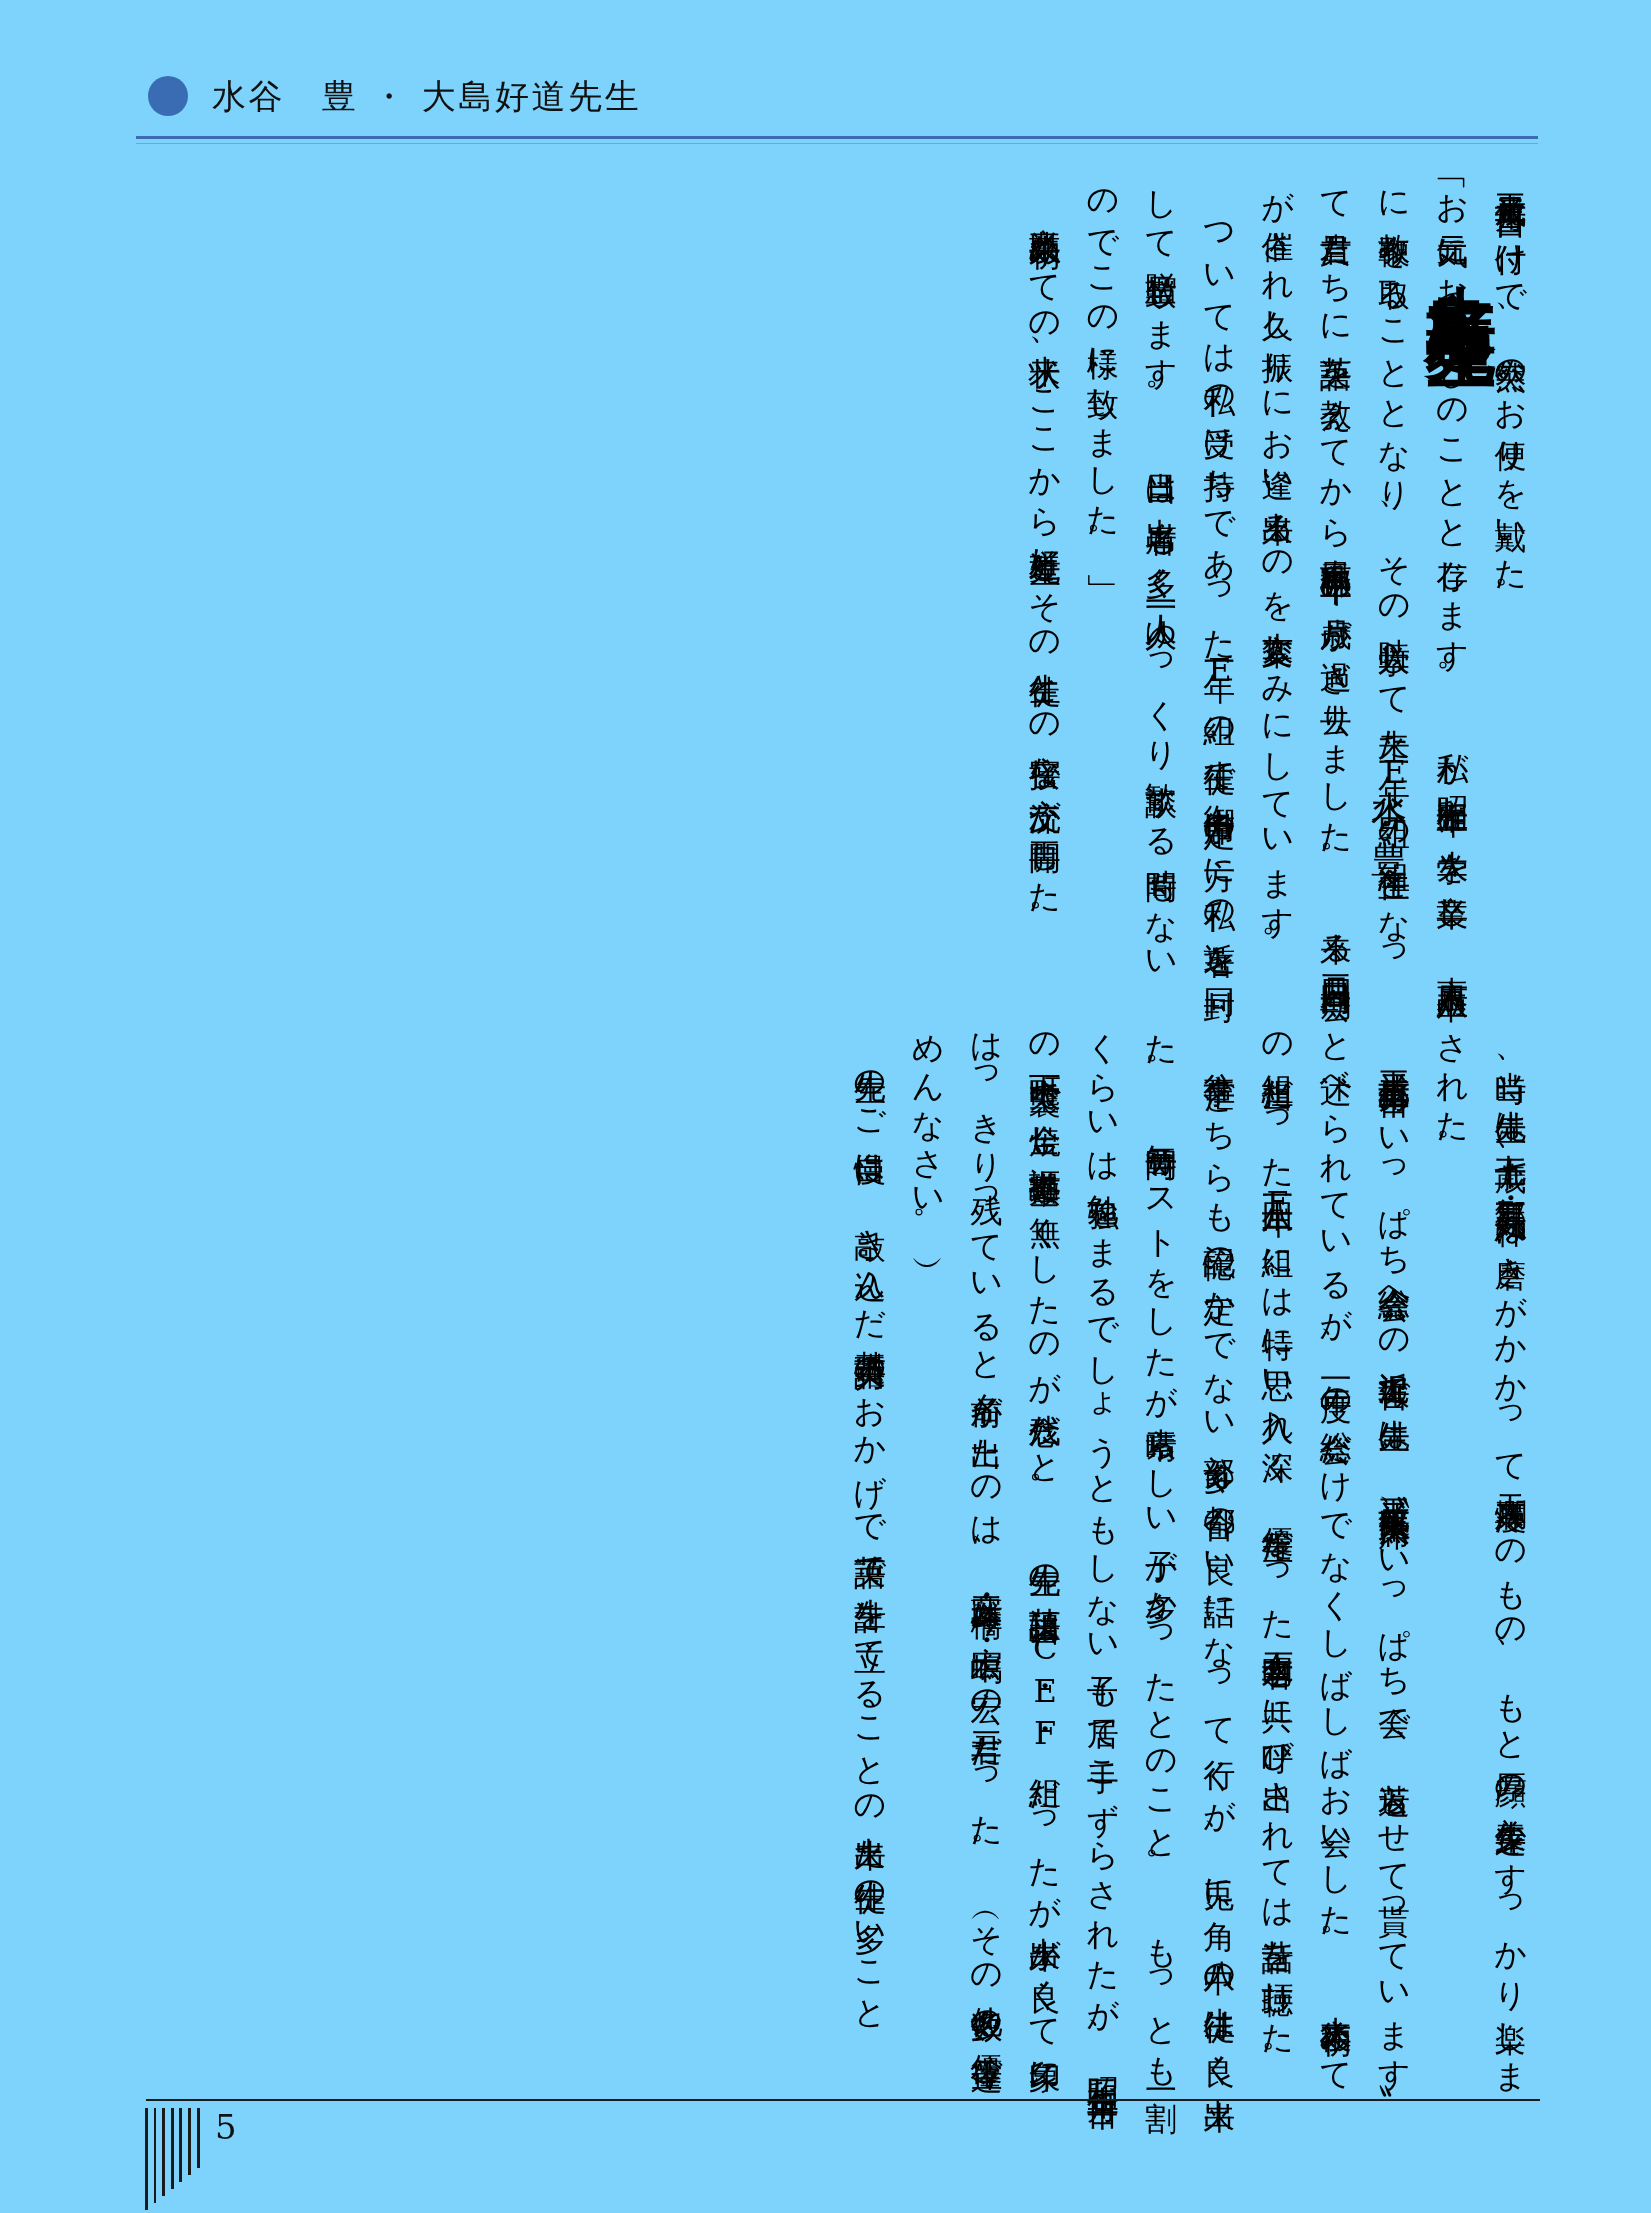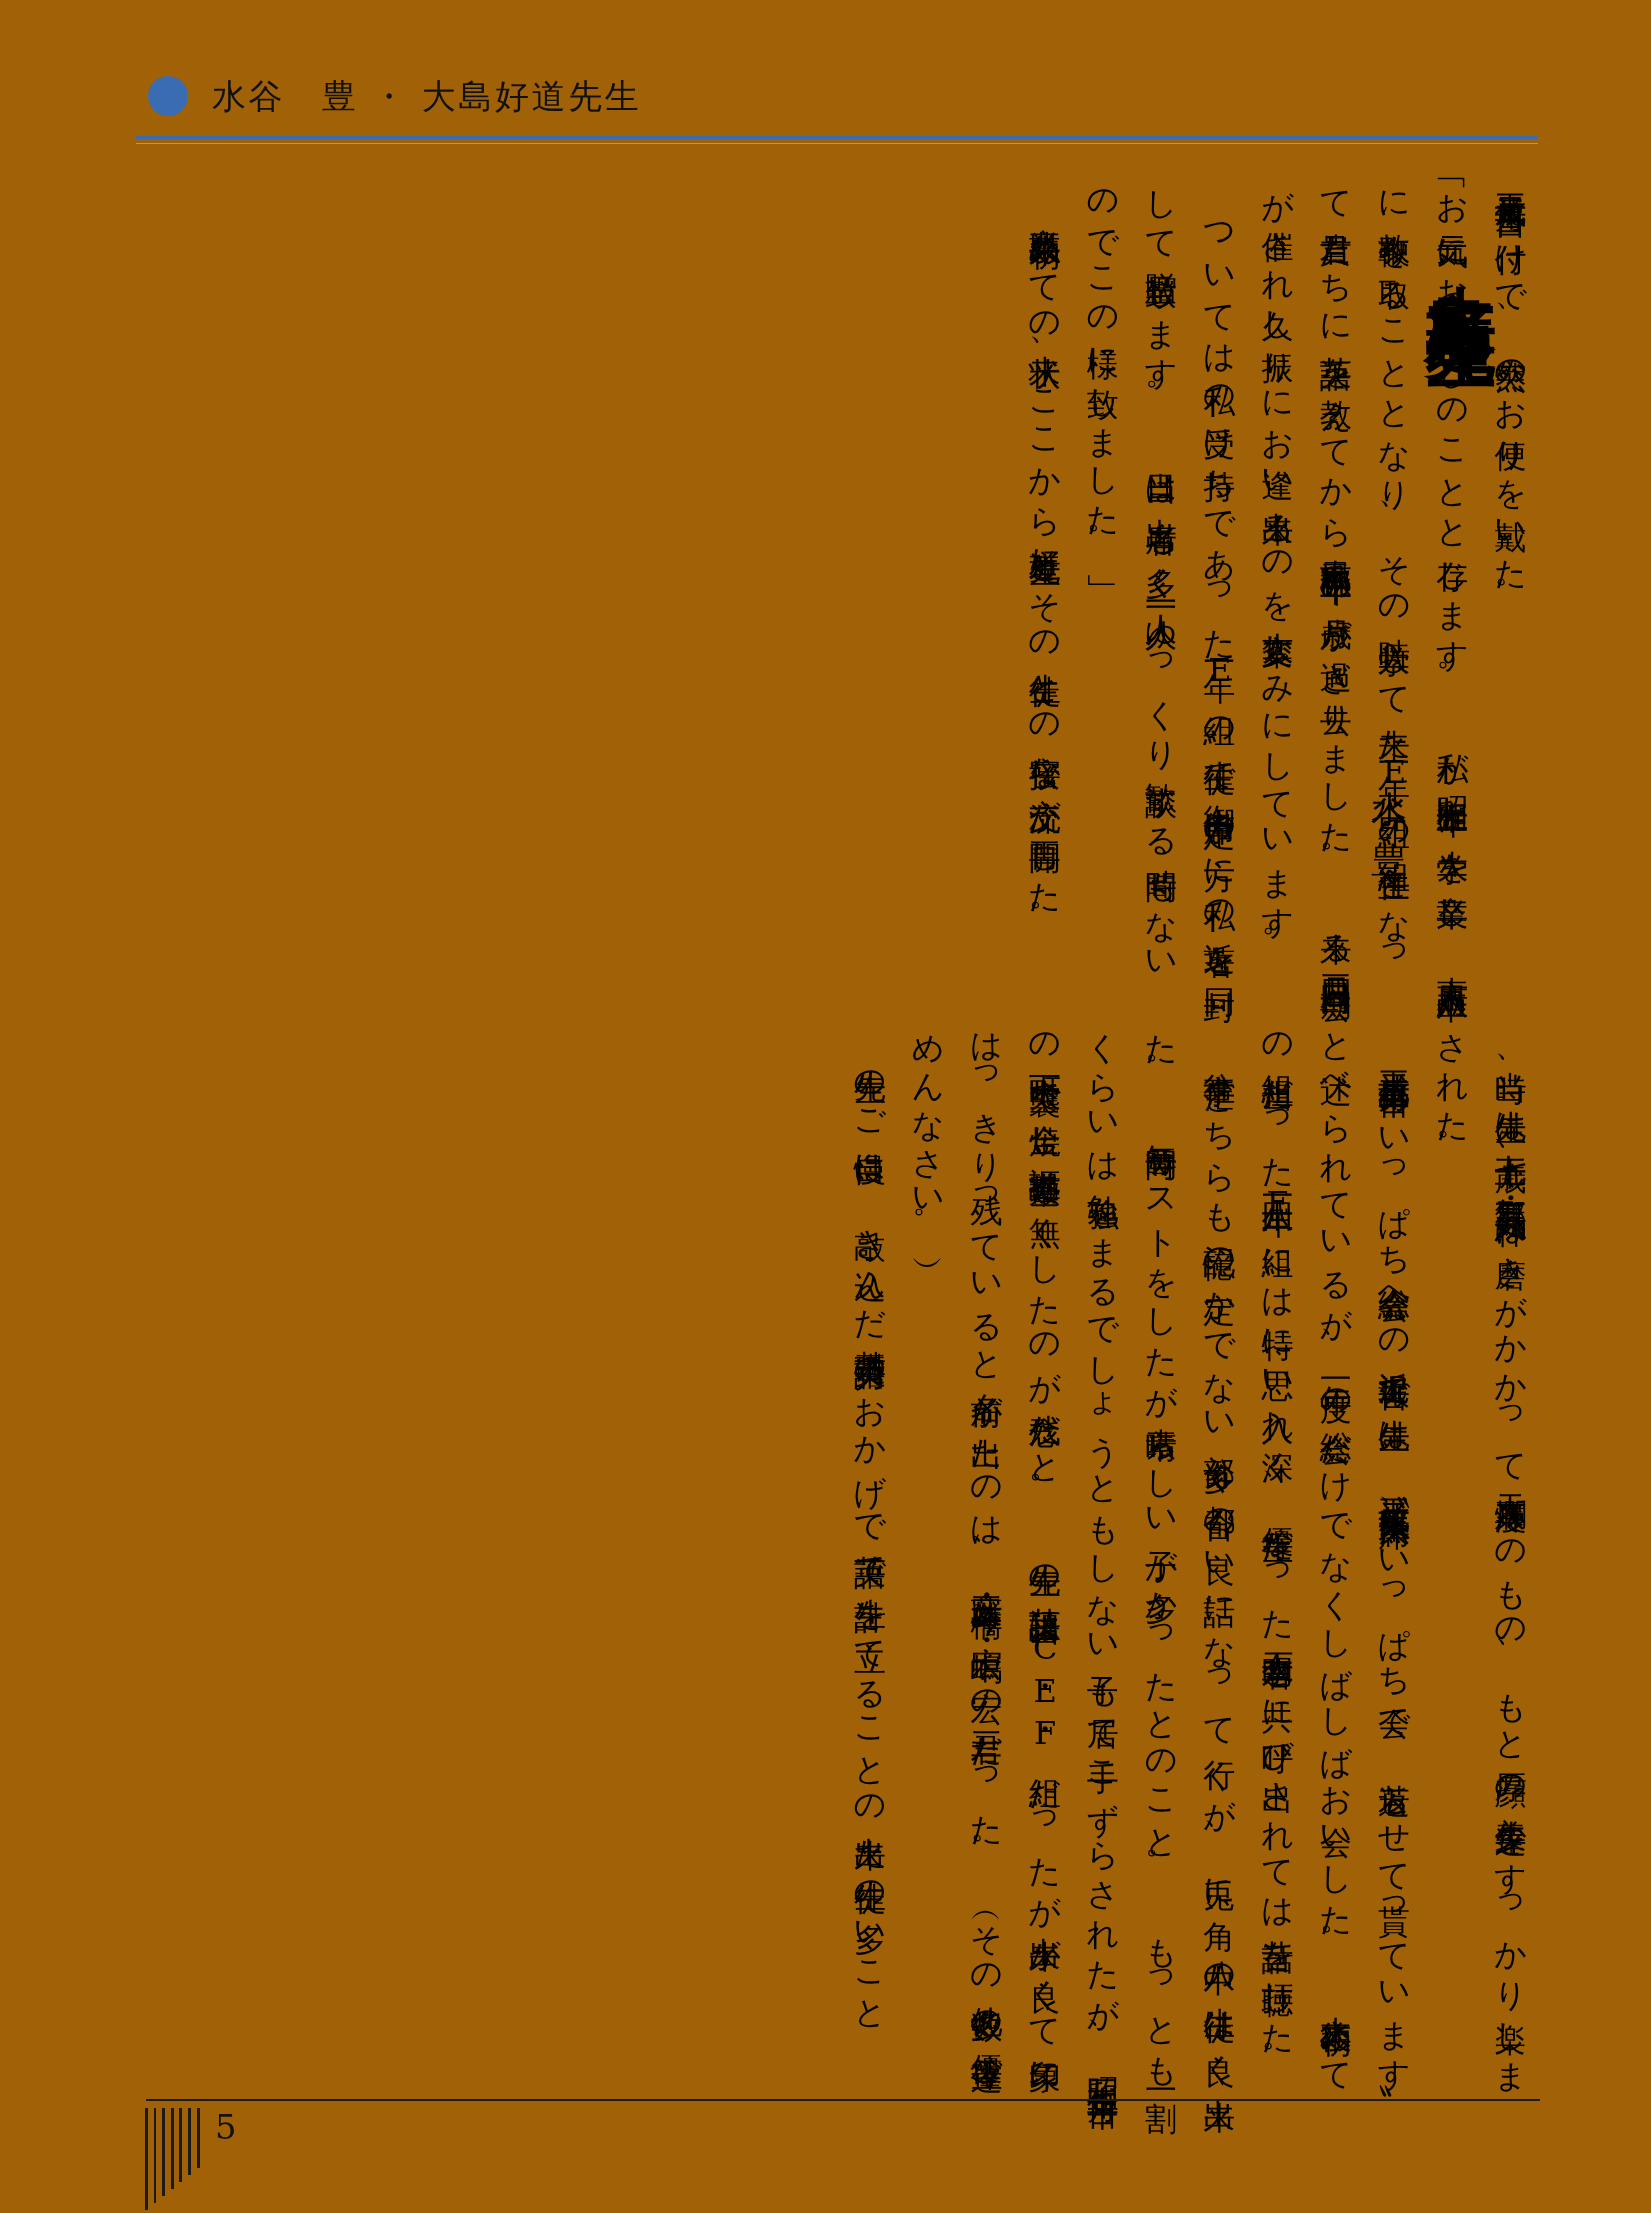--- a/index.html
+++ b/index.html
@@ -10,21 +10,21 @@
   }
   body {
     font-family: "DejaVu Serif", "Liberation Serif", serif;
     color: #000000;
   }
 
   .page {
     position: relative;
     width: 1652px;
     height: 2214px;
-    background: #a16207;
+    background: #7dd3fc;
     overflow: hidden;
     box-sizing: border-box;
   }
 
   
   .running-head {
     position: absolute;
     left: 0;
     top: 0;
     width: 1652px;

